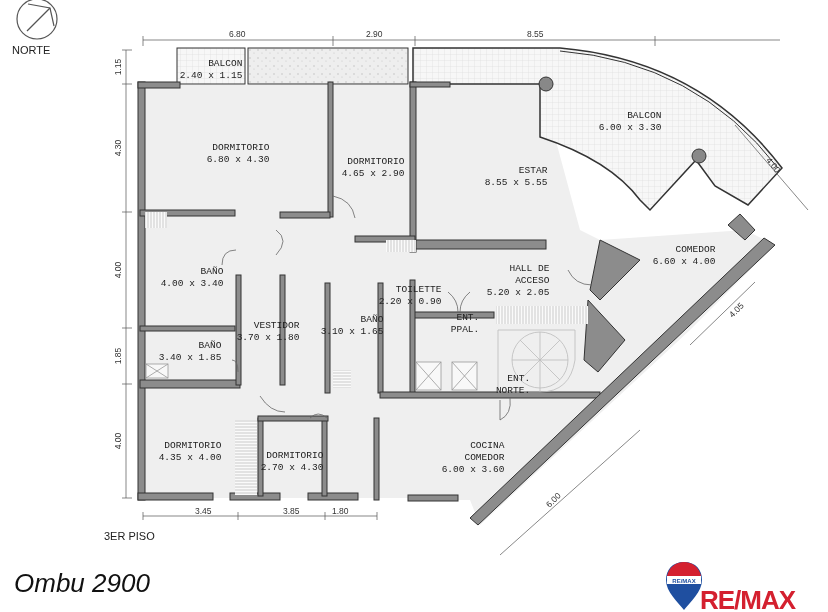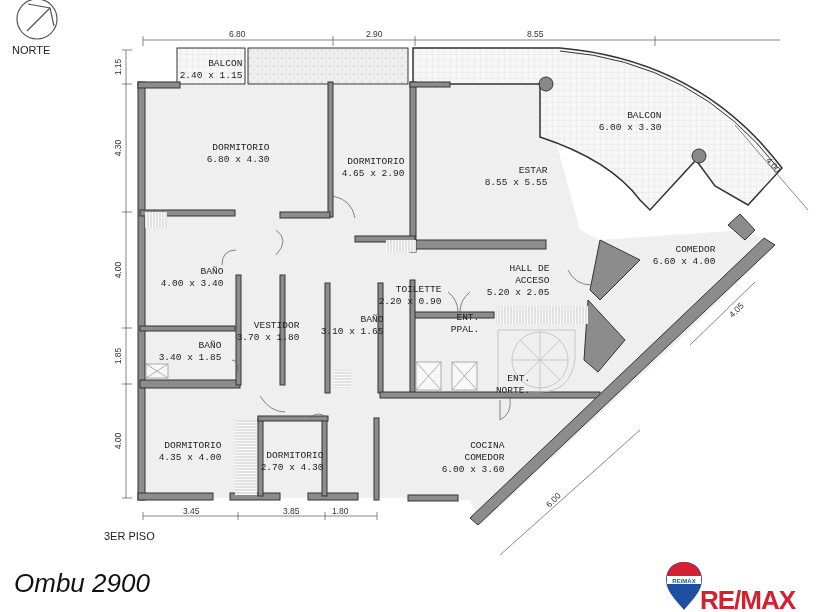--- a/index.html
+++ b/index.html
@@ -152,21 +152,21 @@
 <div class="norte">NORTE</div>
 
 <div class="dim" style="left:229px;top:29px">6.80</div>
 <div class="dim" style="left:366px;top:29px">2.90</div>
 <div class="dim" style="left:527px;top:29px">8.55</div>
 <div class="dim vdim" style="left:118px;top:67px">1.15</div>
 <div class="dim vdim" style="left:118px;top:148px">4.30</div>
 <div class="dim vdim" style="left:118px;top:270px">4.00</div>
 <div class="dim vdim" style="left:118px;top:356px">1.85</div>
 <div class="dim vdim" style="left:118px;top:441px">4.00</div>
-<div class="dim" style="left:183px;top:506px">3.45</div>
+<div class="dim" style="left:195px;top:506px">3.45</div>
 <div class="dim" style="left:283px;top:506px">3.85</div>
 <div class="dim" style="left:332px;top:506px">1.80</div>
 <div class="dim" style="left:765px;top:160px;transform:rotate(50deg)">4.00</div>
 <div class="dim" style="left:728px;top:305px;transform:rotate(-45deg)">4.05</div>
 <div class="dim" style="left:545px;top:495px;transform:rotate(-45deg)">6.00</div>
 
 <div class="lbl" style="left:211px;top:58px">
     <div>BALCON</div>
     <div>2.40 x 1.15</div>
   </div>

